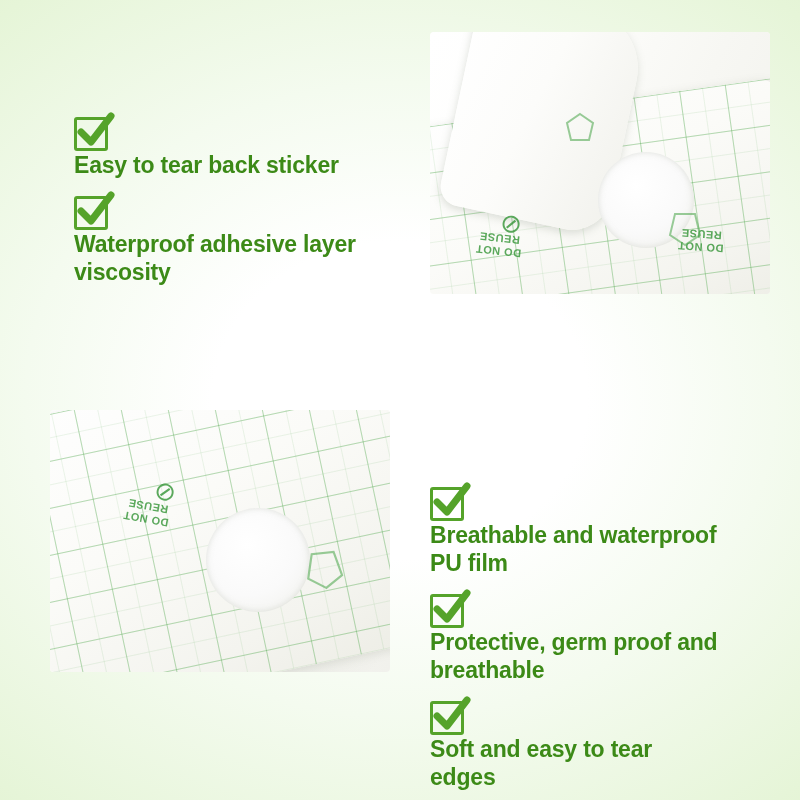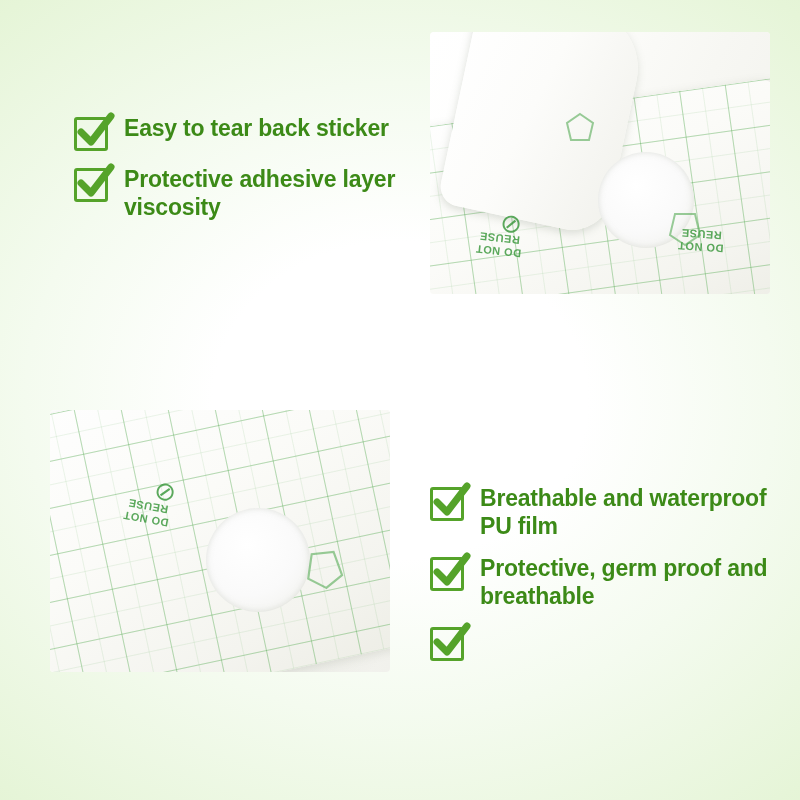--- a/index.html
+++ b/index.html
@@ -23,20 +23,21 @@
   }
 
   
   .feature-block {
     position: absolute;
   }
   .feature-row {
     display: flex;
     align-items: flex-start;
     margin-bottom: 14px;
+    flex-direction: column;
   }
   .check-box {
     flex: 0 0 auto;
     width: 34px;
     height: 34px;
     border: 3px solid #55a32a;
     border-radius: 3px;
     position: relative;
     margin-top: 3px;
     margin-right: 16px;
@@ -180,21 +181,21 @@
       </span>
       <span class="feature-text">Easy to tear back sticker</span>
     </div>
 
     <div class="feature-row">
       <span class="check-box">
         <svg viewBox="0 0 44 44" aria-hidden="true">
           <path d="M9 22 L19 32 L39 6" fill="none" stroke="#55a32a" stroke-width="7" stroke-linecap="round" stroke-linejoin="round"></path>
         </svg>
       </span>
-      <span class="feature-text wide">Protective adhesive layer viscosity</span>
+      <span class="feature-text wide">Waterproof adhesive layer viscosity</span>
     </div>
 
   </div>
 
   <div class="photo" id="photo-top">
     <div class="photo-inner">
 
       <div class="soft-shadow" style="left:30px; top:150px; width:300px; height:130px;"></div>
 
       <div class="pad" style="left:-10px; top:70px; width:380px; height:230px; border-radius:26px; transform: rotate(-8deg);">
@@ -276,17 +277,18 @@
       </span>
       <span class="feature-text wide">Protective, germ proof and breathable</span>
     </div>
 
     <div class="feature-row">
       <span class="check-box">
         <svg viewBox="0 0 44 44" aria-hidden="true">
           <path d="M9 22 L19 32 L39 6" fill="none" stroke="#55a32a" stroke-width="7" stroke-linecap="round" stroke-linejoin="round"></path>
         </svg>
       </span>
+      <span class="feature-text">Soft and easy to tear edges</span>
     </div>
 
   </div>
 
 </div>
 
 </body></html>

